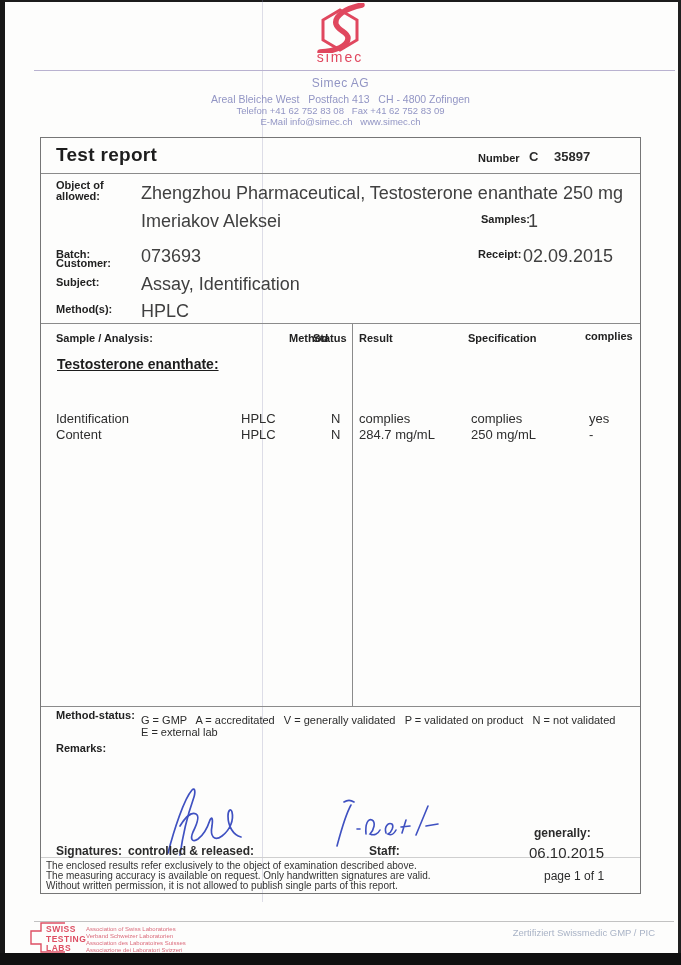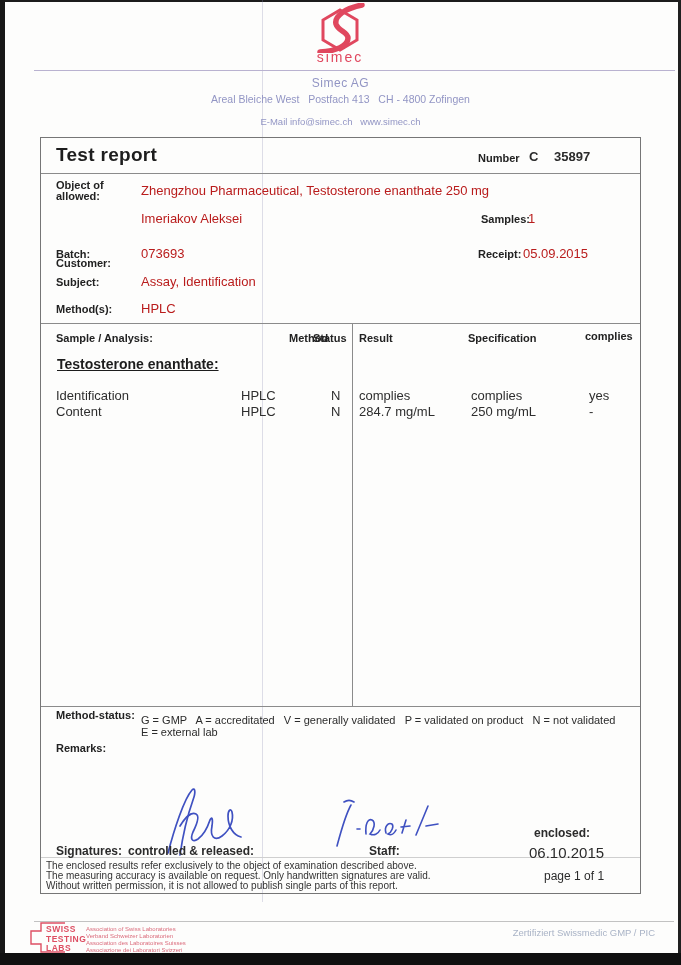--- a/index.html
+++ b/index.html
@@ -27,21 +27,21 @@
   
   .report-box{left:40px;top:137px;width:599px;height:755px;border:1.5px solid #767676;background:transparent;}
   .hline{position:absolute;left:0;width:100%;height:1px;background:#8b8b8b;}
   .h-title{top:35px;}
   .h-table{top:185px;}
   .h-method{top:568px;}
   .h-sign{top:719px;background:#cfcfcf;}
   .vline-table{position:absolute;left:311px;top:185px;width:1px;height:383px;background:#8b8b8b;}
   .title{left:15px;top:6px;font-size:19px;font-weight:bold;letter-spacing:0.3px;color:#1d1d1d;}
   .lbl{font-weight:bold;font-size:11px;color:#222;}
-  .val{font-size:13px;color:#b91c1c;}
+  .val{font-size:18px;color:#404040;}
   .num-label{left:437px;top:14px;}
   .num-prefix{left:488px;top:11px;font-size:13px;font-weight:bold;}
   .num-value{left:513px;top:11px;font-size:13px;font-weight:bold;}
   .f-object-l{left:15px;top:42px;width:56px;line-height:11px;}
   .f-object-v{left:100px;top:45px;width:490px;}
   .f-customer-l{left:15px;top:75px;margin-top:44px;}
   .f-customer-v{left:100px;top:73px;}
   .f-samples-l{left:440px;top:75px;}
   .f-samples-v{left:487px;top:73px;}
   .f-batch-l{left:15px;top:110px;}
@@ -50,21 +50,21 @@
   .f-receipt-v{left:482px;top:108px;}
   .f-subject-l{left:15px;top:138px;}
   .f-subject-v{left:100px;top:136px;}
   .f-methods-l{left:15px;top:165px;}
   .f-methods-v{left:100px;top:163px;}
   .th{top:194px;}
   .th0{left:15px;} .th1{left:205px;padding-left:43px;} .th2{left:272px;} .th3{left:318px;} .th4{left:427px;} .th5{left:544px;top:192px;}
   .group-title{left:16px;top:218px;font-size:14px;font-weight:bold;text-decoration:underline;color:#1d1d1d;}
   .row{position:absolute;left:0;width:100%;height:16px;}
   .r1{top:250px;} .r2{top:266px;}
-  .cell{position:absolute;font-size:13px;color:#2e2e2e;}
+  .cell{position:absolute;font-size:13px;color:#2e2e2e;margin-top:23px;}
   .c-analysis{left:15px;} .c-method{left:200px;} .c-status{left:290px;}
   .c-result{left:318px;} .c-spec{left:430px;} .c-compl{left:548px;}
   .ms-label{left:15px;top:548px;margin-top:23px;}
   .ms-legend1{left:100px;top:576px;font-size:11px;}
   .ms-legend2{left:100px;top:588px;font-size:11px;}
   .remarks-label{left:15px;top:604px;}
   .sig-label{left:15px;top:706px;font-size:12px;font-weight:bold;}
   .sig-controlled{left:87px;top:706px;font-size:12px;font-weight:bold;}
   .sig-staff{left:328px;top:706px;font-size:12px;font-weight:bold;}
   .completed-label{left:493px;top:688px;font-size:12px;font-weight:bold;}
@@ -93,20 +93,21 @@
   <div class="abs scan-vline"></div>
 
   <svg class="abs" style="left:300px;top:3px;" width="80" height="50" viewBox="0 0 80 50">
     <polygon points="40,7 57,17 57,37 40,47 23,37 23,17" fill="none" stroke="#e0475e" stroke-width="3"></polygon>
     <path d="M62,2 C46,5 34,13 36,21 C38,28 48,29 48,35 C48,43 36,48 20,49" fill="none" stroke="#e0475e" stroke-width="5.5" stroke-linecap="round"></path>
   </svg>
   <div class="abs brand-word">simec</div>
   <div class="abs letterhead-rule"></div>
   <div class="abs lh-center lh-company">Simec AG</div>
   <div class="abs lh-center lh-address pre">Areal Bleiche West   Postfach 413   CH - 4800 Zofingen</div>
+  <div class="abs lh-center lh-phone pre">Telefon +41 62 752 83 08   Fax +41 62 752 83 09</div>
   <div class="abs lh-center lh-email pre">E-Mail info@simec.ch   www.simec.ch</div>
 
   <div class="abs report-box">
     <div class="hline h-title"></div>
     <div class="hline h-table"></div>
     <div class="hline h-method"></div>
     <div class="hline h-sign"></div>
     <div class="vline-table"></div>
 
     <div class="abs title">Test report</div>
@@ -116,21 +117,21 @@
 
     <div class="abs lbl f-object-l">Object of allowed:</div>
     <div class="abs val f-object-v">Zhengzhou Pharmaceutical, Testosterone enanthate 250 mg</div>
     <div class="abs lbl f-customer-l">Customer:</div>
     <div class="abs val f-customer-v">Imeriakov Aleksei</div>
     <div class="abs lbl f-samples-l">Samples:</div>
     <div class="abs val f-samples-v">1</div>
     <div class="abs lbl f-batch-l">Batch:</div>
     <div class="abs val f-batch-v">073693</div>
     <div class="abs lbl f-receipt-l">Receipt:</div>
-    <div class="abs val f-receipt-v">05.09.2015</div>
+    <div class="abs val f-receipt-v">02.09.2015</div>
     <div class="abs lbl f-subject-l">Subject:</div>
     <div class="abs val f-subject-v">Assay, Identification</div>
     <div class="abs lbl f-methods-l">Method(s):</div>
     <div class="abs val f-methods-v">HPLC</div>
 
     <div class="abs lbl th th0">Sample / Analysis:</div>
     <div class="abs lbl th th1">Method</div>
     <div class="abs lbl th th2">Status</div>
     <div class="abs lbl th th3">Result</div>
     <div class="abs lbl th th4">Specification</div>
@@ -174,21 +175,21 @@
         <path d="M37,36 C36,26 39,20 43,22 C47,24 45,32 41,36 C45,38 49,36 51,32"></path>
         <path d="M57,35 C55,29 59,24 63,26 C65,28 63,34 59,36 C63,38 65,36 67,32"></path>
         <path d="M73,35 L77,22 M72,29 L81,28"></path>
         <path d="M87,37 L99,8"></path>
         <path d="M97,28 L109,26"></path>
       </g>
     </svg>
     <div class="abs sig-label">Signatures:</div>
     <div class="abs sig-controlled">controlled &amp; released:</div>
     <div class="abs sig-staff">Staff:</div>
-    <div class="abs completed-label">enclosed:</div>
+    <div class="abs completed-label">generally:</div>
     <div class="abs completed-date">06.10.2015</div>
     <div class="abs page-label">page 1 of 1</div>
 
     <div class="abs disc d1">The enclosed results refer exclusively to the object of examination described above.</div>
     <div class="abs disc d2">The measuring accuracy is available on request. Only handwritten signatures are valid.</div>
     <div class="abs disc d3">Without written permission, it is not allowed to publish single parts of this report.</div>
   </div>
 
   <div class="abs footer-rule"></div>
   <svg class="abs stl-cross" width="52" height="31" viewBox="0 0 52 31">

